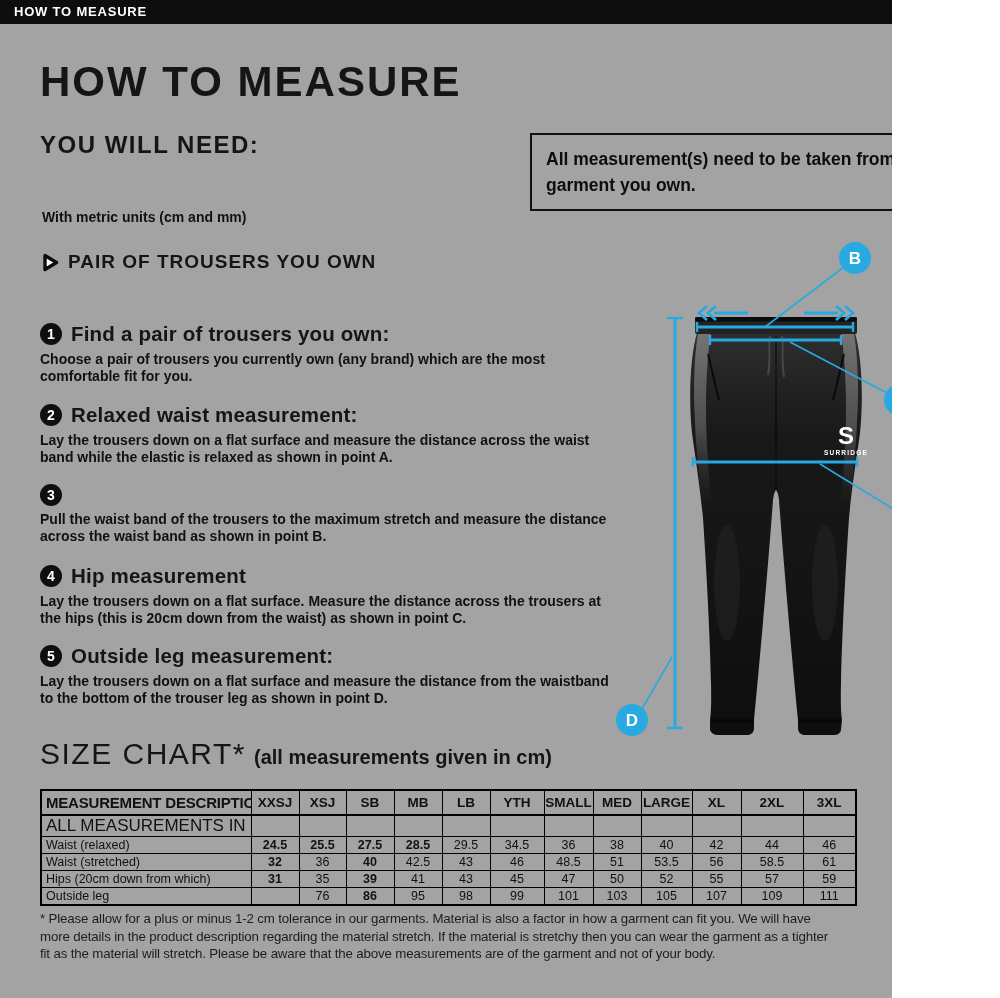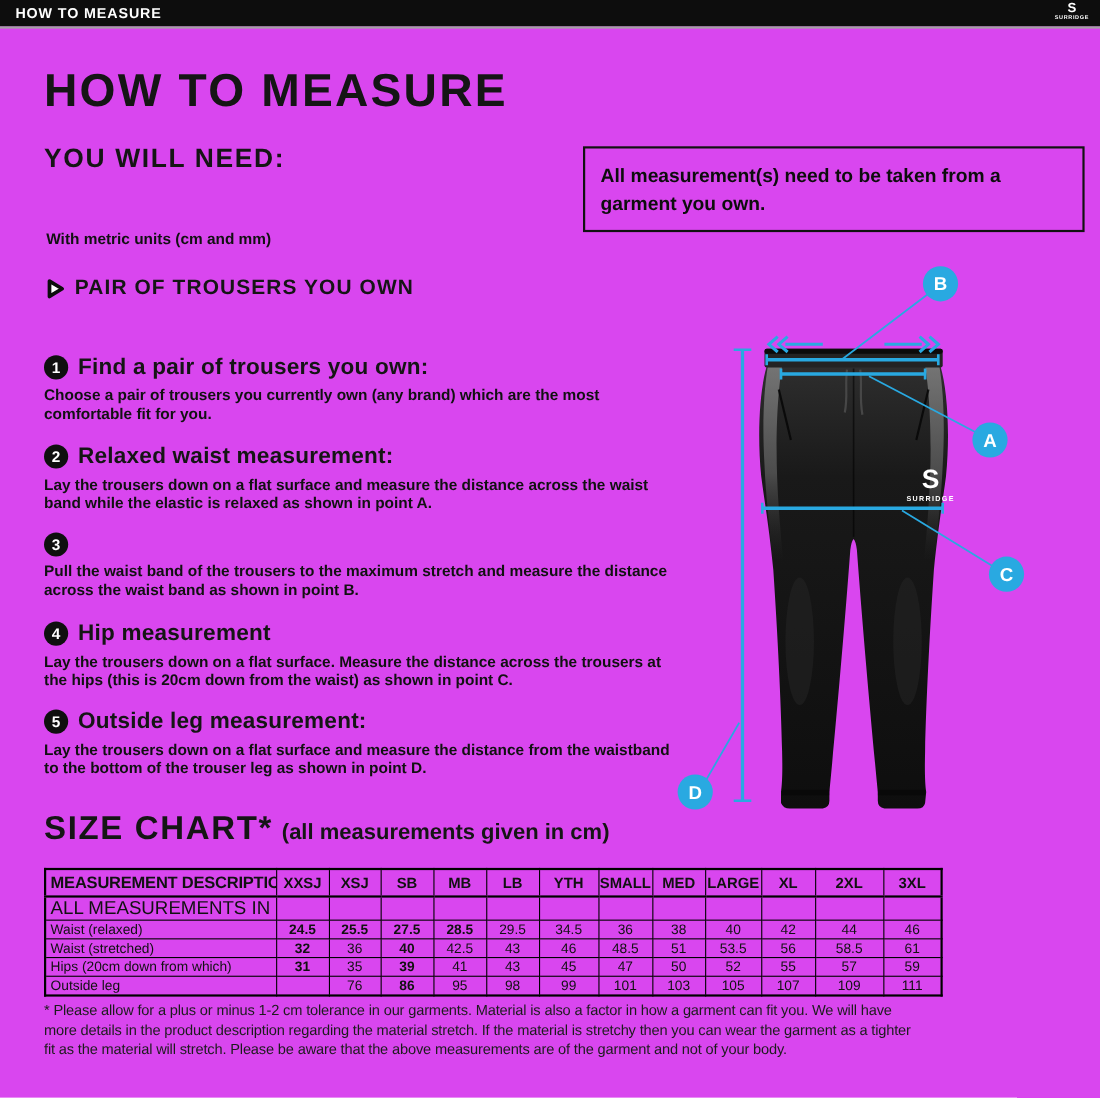--- a/index.html
+++ b/index.html
@@ -1,17 +1,17 @@
 <!DOCTYPE html>
 <html><head>
 <meta charset="utf-8">
 <style>
   html,body{margin:0;padding:0;background:#fff;}
-  #page{position:relative;width:1000px;height:998px;background:#d946ef;overflow:hidden;
-        font-family:"Liberation Sans","DejaVu Sans",sans-serif;color:#151515;}
+  #page{position:relative;width:844px;height:998px;background:#a3a3a3;overflow:hidden;
+        font-family:"Liberation Sans","DejaVu Sans",sans-serif;color:#151515;padding-left:48px;}
 
   
   .topbar{position:absolute;left:0;top:0;width:1000px;height:24px;background:#0d0d0d;}
   .topbar-title{position:absolute;left:14px;top:0;line-height:24px;color:#fff;
                 font-size:13px;font-weight:bold;letter-spacing:.8px;}
   .topbar-logo{position:absolute;right:10px;top:1px;display:flex;flex-direction:column;
                align-items:center;color:#fff;}
   .topbar-logo .mark{font-size:12px;font-weight:bold;line-height:12px;}
   .topbar-logo .brand{font-size:5px;letter-spacing:.6px;font-weight:bold;line-height:7px;}
   .bar-divider{position:absolute;left:0;top:24px;width:1000px;height:2px;background:#a3a3a3;}
@@ -31,21 +31,21 @@
   
   .step{position:absolute;left:40px;width:585px;}
   .step-head{display:flex;align-items:center;gap:9px;}
   .step-num{width:22px;height:22px;border-radius:50%;background:#0f0f0f;color:#fff;flex:0 0 22px;
             font-size:14px;font-weight:bold;display:flex;align-items:center;justify-content:center;}
   .step-title{font-size:20.5px;font-weight:bold;letter-spacing:.2px;}
   .step-body{margin-top:5px;font-size:14px;font-weight:bold;line-height:17.2px;color:#111;}
 
   
   .size-chart-heading{position:absolute;left:40px;top:737px;}
-  .size-chart-heading .big{font-size:30px;font-weight:bold;letter-spacing:1.5px;}
+  .size-chart-heading .big{font-size:30px;font-weight:normal;letter-spacing:1.5px;}
   .size-chart-heading .small{font-size:20px;font-weight:bold;margin-left:8px;}
 
   table.size-table{position:absolute;left:40px;top:789px;width:815px;border-collapse:collapse;
                    border:2px solid #000;table-layout:fixed;}
   .size-table th,.size-table td{border:1px solid #000;padding:0;text-align:center;
                    font-family:"Liberation Sans","DejaVu Sans",sans-serif;color:#111;overflow:hidden;white-space:nowrap;}
   .size-table .desc{text-align:left;padding-left:4px;}
   .size-table tr.r-head th{height:23px;border-bottom:2px solid #000;}
   .size-table tr.r-head .desc{font-size:15px;font-weight:bold;letter-spacing:-.2px;}
   .size-table tr.r-head .size-h{font-size:13.5px;font-weight:bold;}

